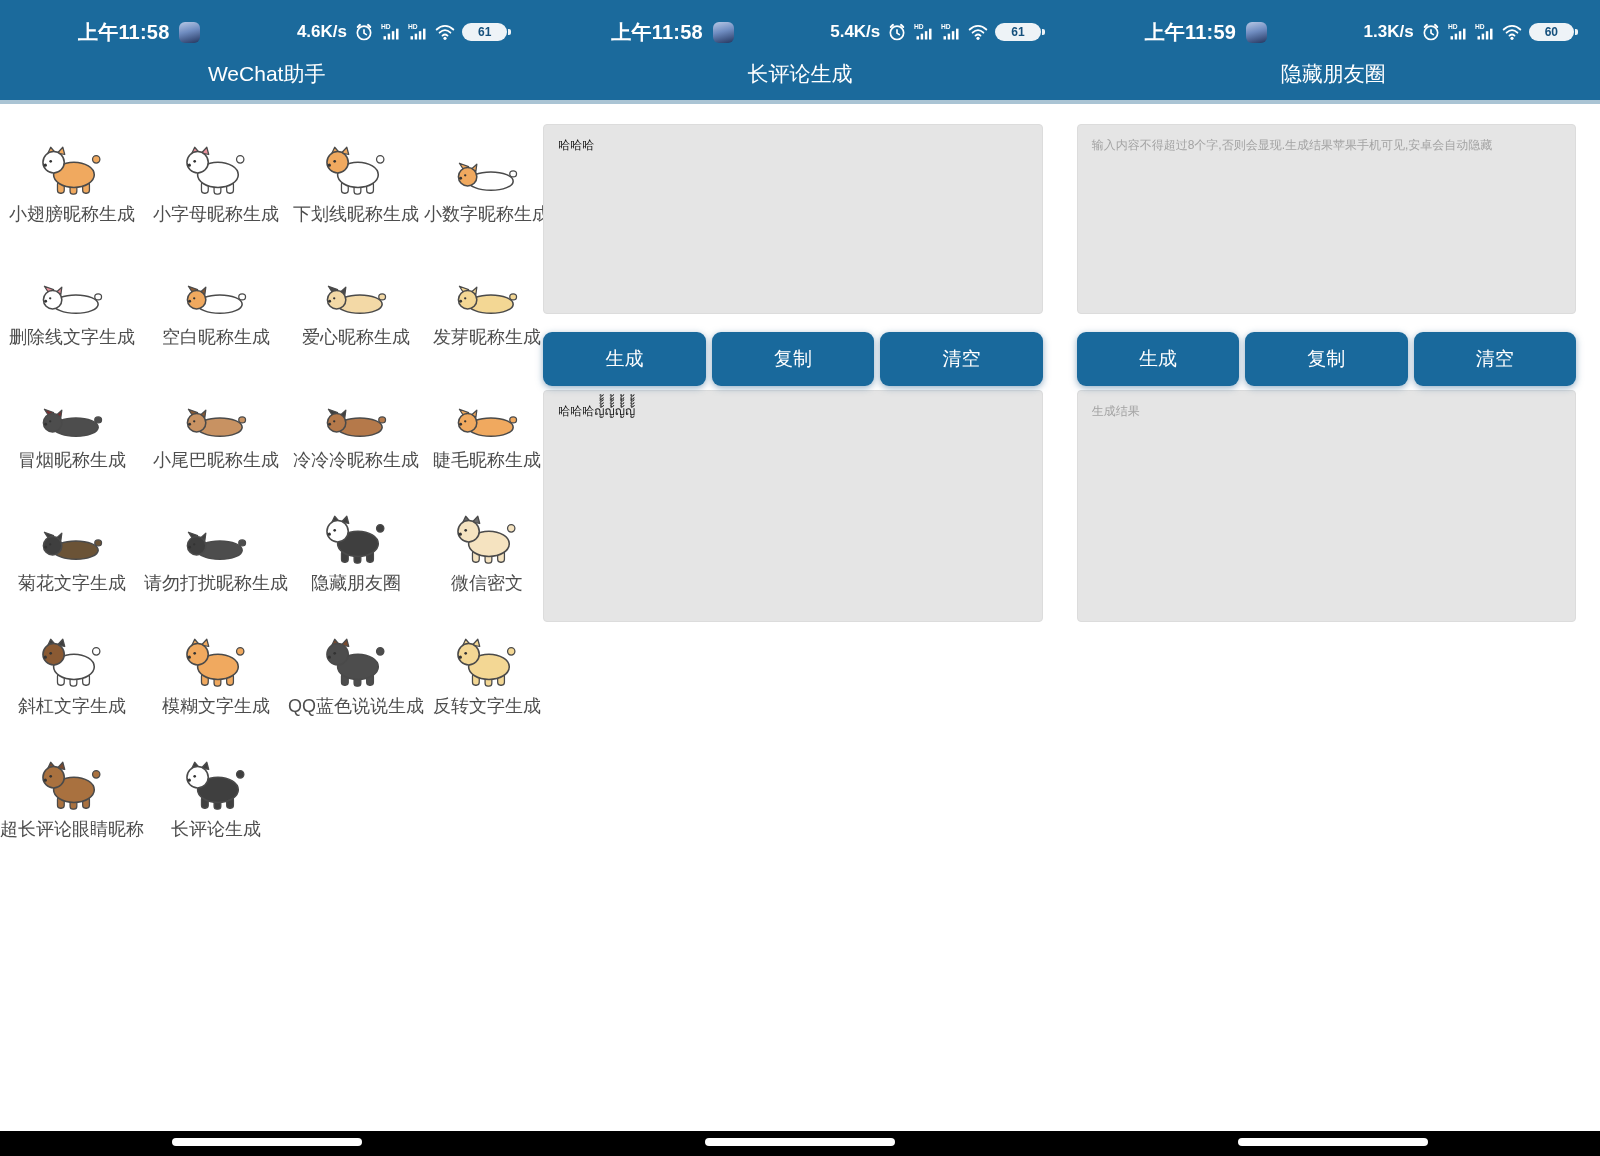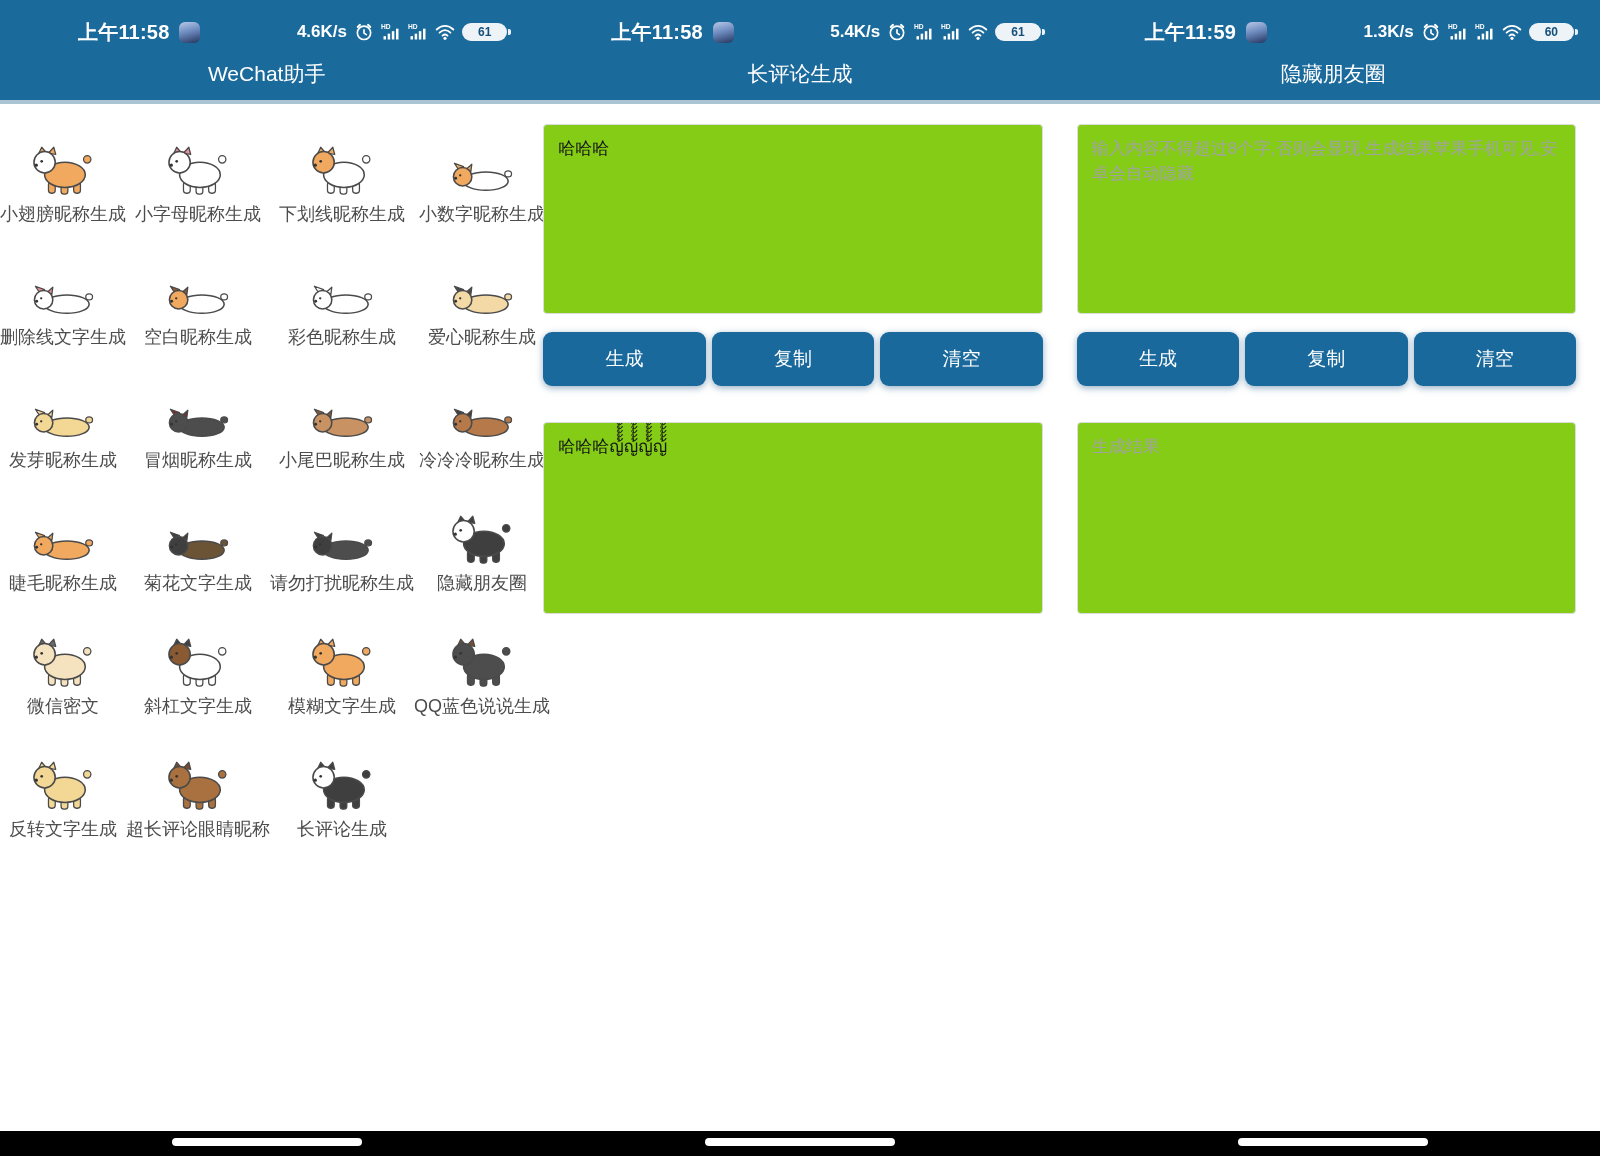--- a/index.html
+++ b/index.html
@@ -30,24 +30,24 @@
   .grid{display:grid;grid-template-columns:repeat(4,1fr);padding-top:26px;}
   .grid-cell{height:123px;display:flex;flex-direction:column;align-items:center;
              justify-content:flex-start;padding-top:6px;box-sizing:border-box;cursor:pointer;}
   .dog-icon{height:62px;display:flex;align-items:flex-end;justify-content:center;}
   .dog-icon svg{width:62px;height:56px;display:block;}
   .grid-label{margin-top:4px;font-size:18px;color:#4d4d4d;white-space:nowrap;}
 
   
   .io{padding:20px 24px 0 10px;}
   .box{display:block;width:100%;box-sizing:border-box;border:1px solid #dcdcdc;border-radius:4px;
-       background:#84cc16;font-family:inherit;font-size:17px;line-height:1.45;color:#141414;
+       background:#e5e5e5;font-family:inherit;font-size:12px;line-height:1.45;color:#141414;
        padding:12px 14px;resize:none;outline:none;}
   .box.input{height:190px;}
-  .box.result{height:192px;margin-top:36px;}
+  .box.result{height:232px;margin-top:4px;}
   .box::placeholder{color:#a3a3a3;opacity:1;}
   .btn-row{display:flex;gap:6px;margin-top:18px;}
   .btn{flex:1;height:54px;background:#19699c;border:none;border-radius:9px;color:#fff;
        font-size:19px;font-family:inherit;cursor:pointer;
        box-shadow:0 2px 7px rgba(60,110,150,.55);}
 
   
   .navbar{position:absolute;left:0;bottom:0;width:100%;height:25px;background:#000;display:flex;}
   .nav-seg{flex:1;display:flex;align-items:center;justify-content:center;}
   .pill{width:190px;height:8px;border-radius:4px;background:#fff;margin-bottom:3px;cursor:grab;}
@@ -201,34 +201,20 @@
       <path d="M8 26 L3.5 19 L13 22.5 Z" fill="#8a5a33" stroke="#4a4a4a" stroke-width="1.3" stroke-linejoin="round"></path>
       <path d="M16 25 L21.5 20 L20.5 27.5 Z" fill="#8a5a33" stroke="#4a4a4a" stroke-width="1.3" stroke-linejoin="round"></path>
       <circle cx="12" cy="33" r="9.5" fill="#f0a95f" stroke="#4a4a4a" stroke-width="1.6"></circle>
       <circle cx="9.5" cy="31.5" r="1.2" fill="#333"></circle>
       <circle cx="4.8" cy="34.5" r="1.5" fill="#333"></circle>
     </svg>
           </span>
     <span class="grid-label">空白昵称生成</span>
   </div>
 
-  <div class="grid-cell">
-    <span class="dog-icon">
-            <svg viewBox="0 0 64 52">
-      <ellipse cx="59" cy="30" rx="3.5" ry="3" fill="#ffffff" stroke="#4a4a4a" stroke-width="1.3"></ellipse>
-      <ellipse cx="36" cy="37.5" rx="23" ry="9.5" fill="#ffffff" stroke="#4a4a4a" stroke-width="1.6"></ellipse>
-      <path d="M8 26 L3.5 19 L13 22.5 Z" fill="#ffffff" stroke="#4a4a4a" stroke-width="1.3" stroke-linejoin="round"></path>
-      <path d="M16 25 L21.5 20 L20.5 27.5 Z" fill="#ffffff" stroke="#4a4a4a" stroke-width="1.3" stroke-linejoin="round"></path>
-      <circle cx="12" cy="33" r="9.5" fill="#ffffff" stroke="#4a4a4a" stroke-width="1.6"></circle>
-      <circle cx="9.5" cy="31.5" r="1.2" fill="#333"></circle>
-      <circle cx="4.8" cy="34.5" r="1.5" fill="#333"></circle>
-    </svg>
-          </span>
-    <span class="grid-label">彩色昵称生成</span>
-  </div>
 
   <div class="grid-cell">
     <span class="dog-icon">
             <svg viewBox="0 0 64 52">
       <ellipse cx="59" cy="30" rx="3.5" ry="3" fill="#f3d9a6" stroke="#4a4a4a" stroke-width="1.3"></ellipse>
       <ellipse cx="36" cy="37.5" rx="23" ry="9.5" fill="#f3d9a6" stroke="#4a4a4a" stroke-width="1.6"></ellipse>
       <path d="M8 26 L3.5 19 L13 22.5 Z" fill="#4a4a4a" stroke="#4a4a4a" stroke-width="1.3" stroke-linejoin="round"></path>
       <path d="M16 25 L21.5 20 L20.5 27.5 Z" fill="#4a4a4a" stroke="#4a4a4a" stroke-width="1.3" stroke-linejoin="round"></path>
       <circle cx="12" cy="33" r="9.5" fill="#f3d9a6" stroke="#4a4a4a" stroke-width="1.6"></circle>
       <circle cx="9.5" cy="31.5" r="1.2" fill="#333"></circle>

